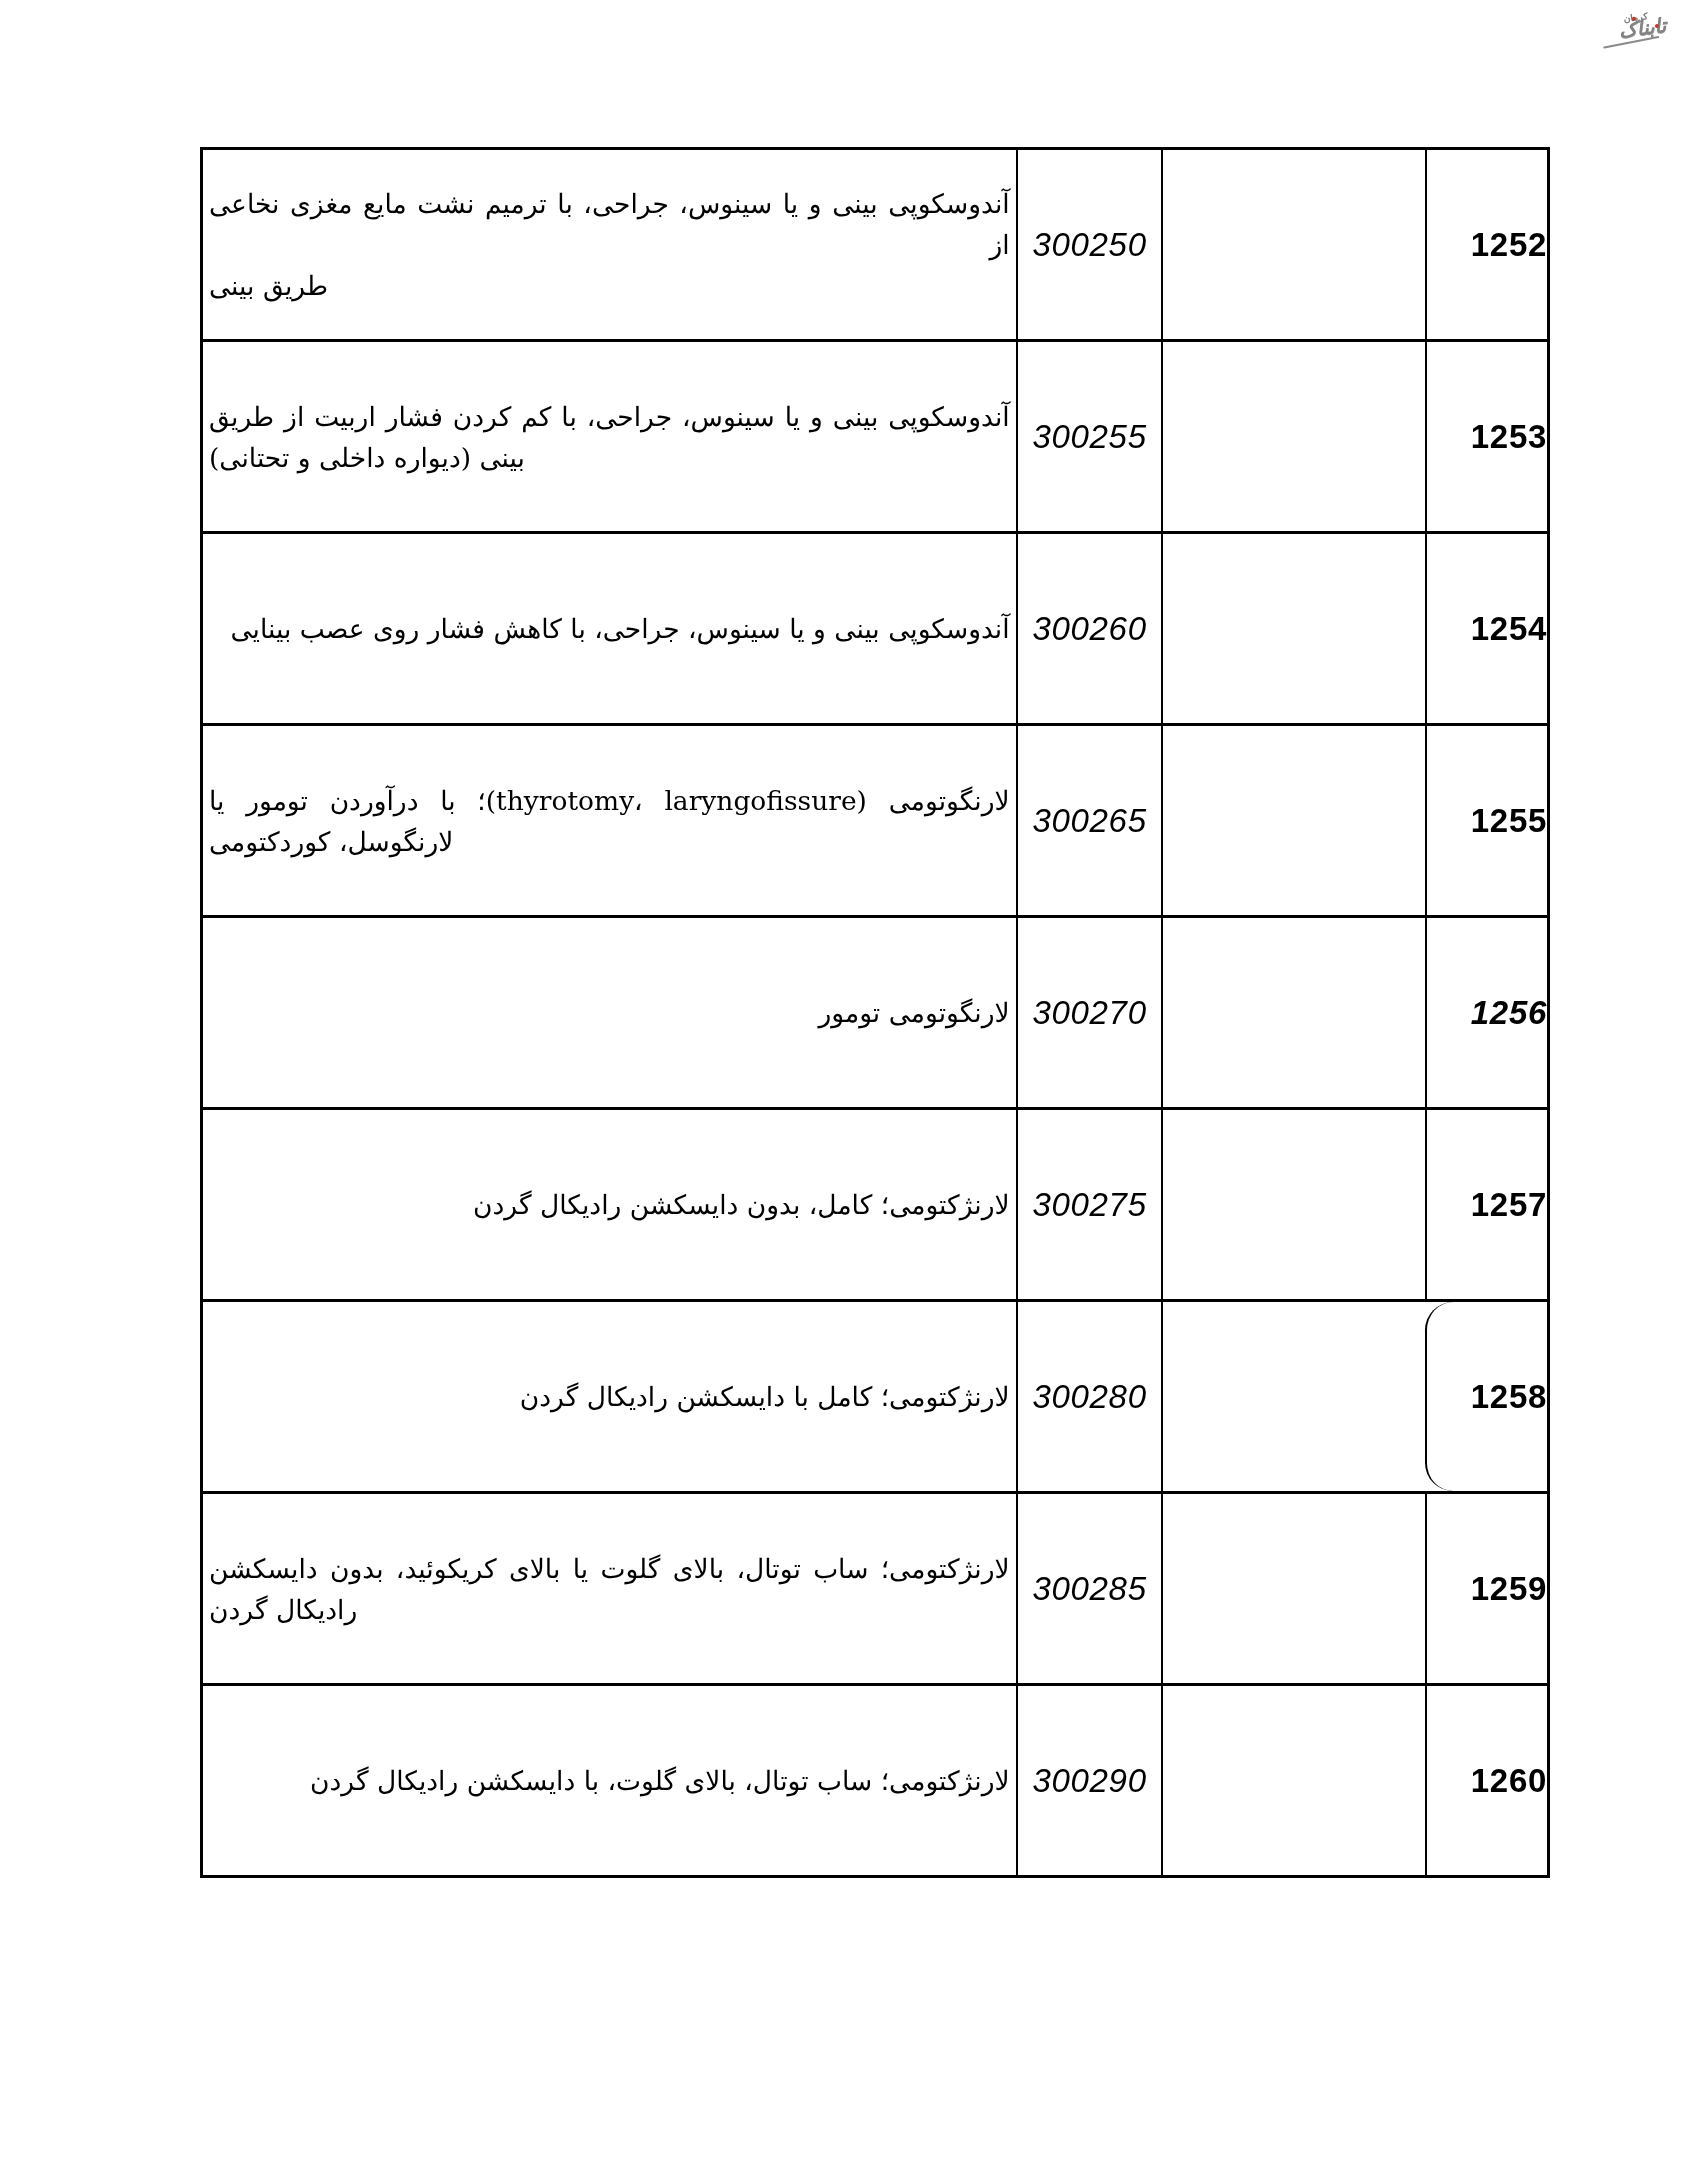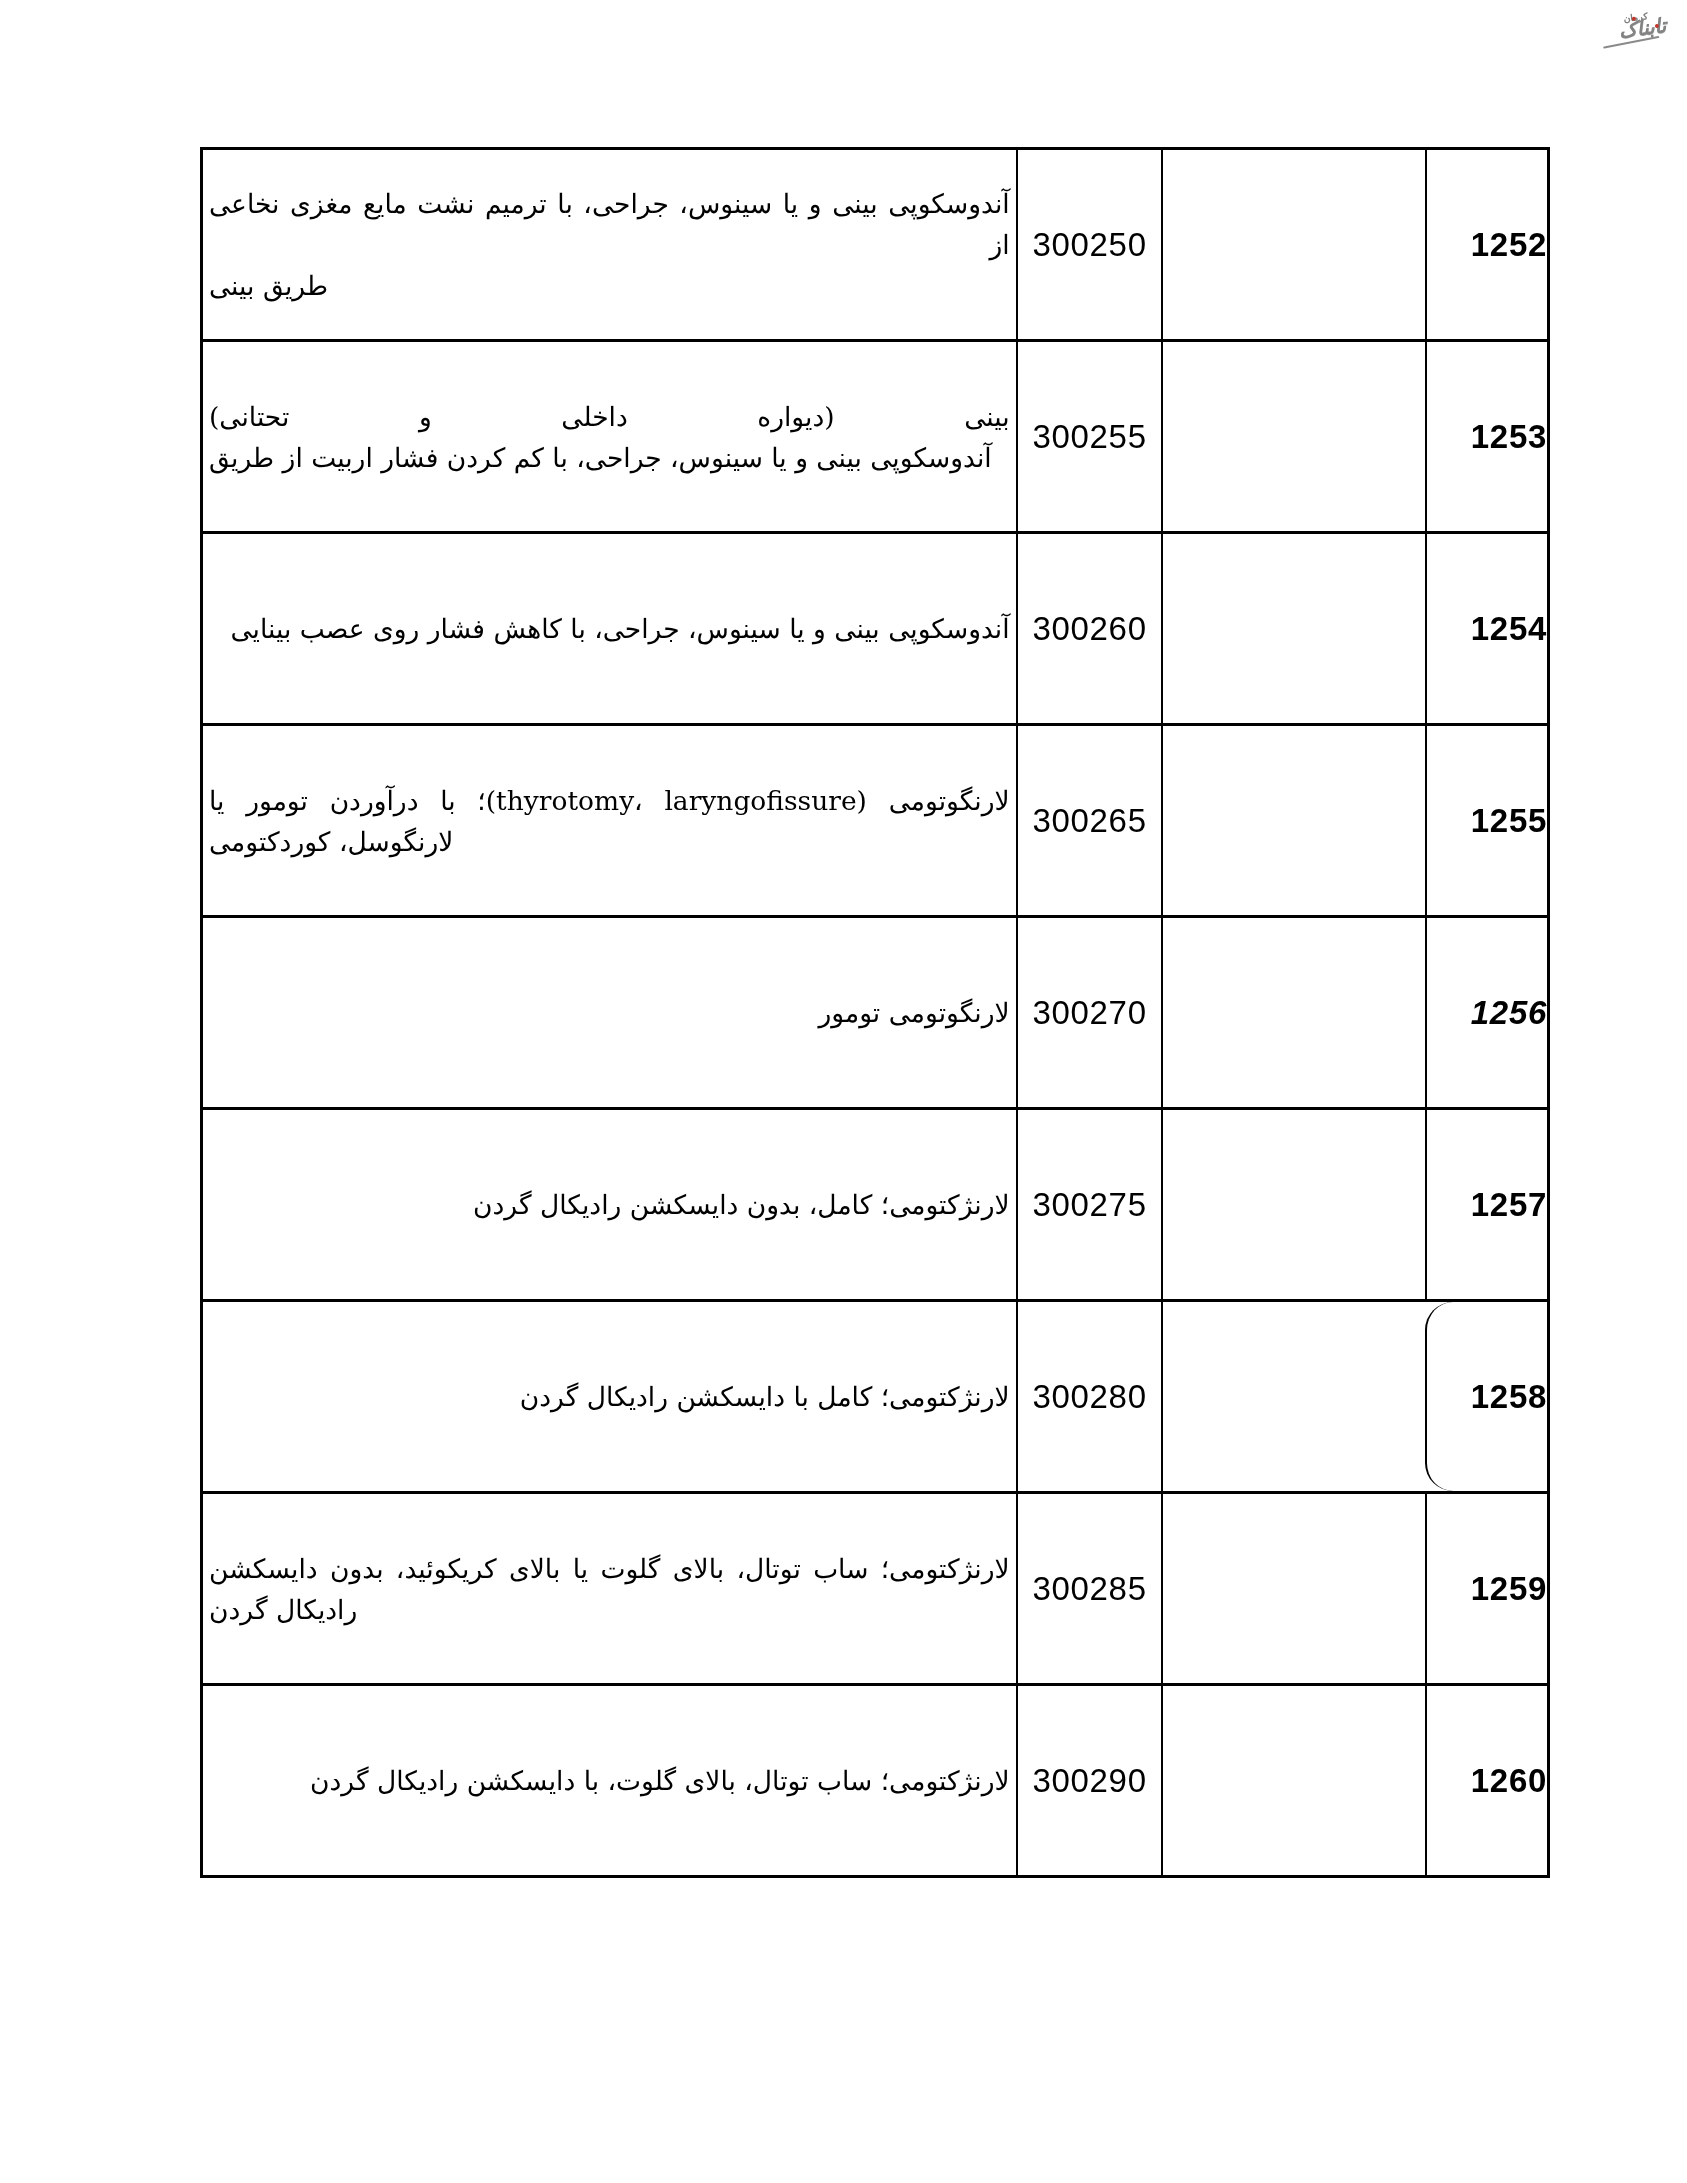--- a/index.html
+++ b/index.html
@@ -67,21 +67,21 @@
 
   .cell{
     box-sizing:border-box;
     border-left:2.6px solid #000;
     display:flex; flex-direction:column; justify-content:center;
     overflow:hidden;
   }
   .cell:first-child{ border-left:none; }
 
   .desc-cell{ width:819px; padding:0 6px; direction:rtl; }
-  .code-cell{ width:147px; align-items:center; }
+  .code-cell{ width:147px; align-items:center;font-style:italic; }
   .spacer-cell{ width:266px; }
   .rowno-cell{ flex:1 1 auto; align-items:flex-end;padding-left:44px; }
 
   .dline{
     direction:rtl;
     font-family:"DejaVu Serif","Liberation Serif",serif;
     font-size:26.5px;
     line-height:41px;
     color:#000;
   }
@@ -125,22 +125,22 @@
         <span class="code-text">300250</span>
       </div>
       <div class="cell spacer-cell" style="border-color: rgb(0, 0, 0);"></div>
       <div class="cell rowno-cell" style="border-color: rgb(0, 0, 0);">
         <span class="rowno-text">1252</span>
       </div>
     </div>
 
     <div class="trow" style="border-color: rgb(0, 0, 0);">
       <div class="cell desc-cell" style="border-color: rgb(0, 0, 0);">
+        <div class="dline">آندوسکوپی بینی و یا سینوس، جراحی، با کم کردن فشار اربیت از طریق</div>
         <div class="dline">بینی (دیواره داخلی و تحتانی)</div>
-        <div class="dline">آندوسکوپی بینی و یا سینوس، جراحی، با کم کردن فشار اربیت از طریق</div>
       </div>
       <div class="cell code-cell" style="border-color: rgb(0, 0, 0);">
         <span class="code-text">300255</span>
       </div>
       <div class="cell spacer-cell" style="border-color: rgb(0, 0, 0);"></div>
       <div class="cell rowno-cell" style="border-color: rgb(0, 0, 0);">
         <span class="rowno-text">1253</span>
       </div>
     </div>
 

